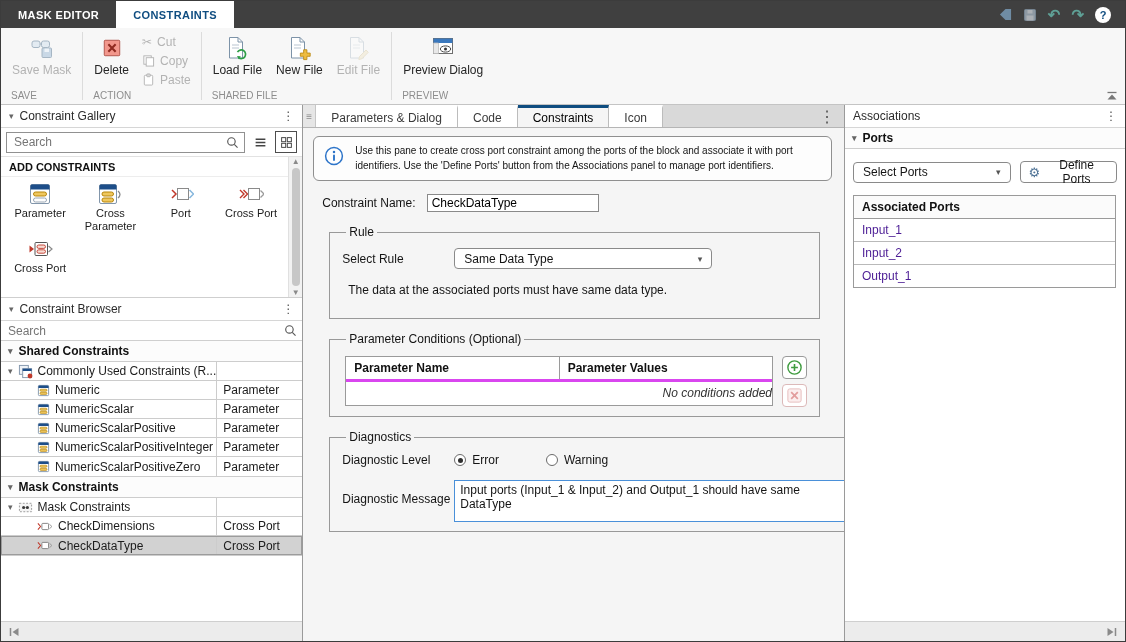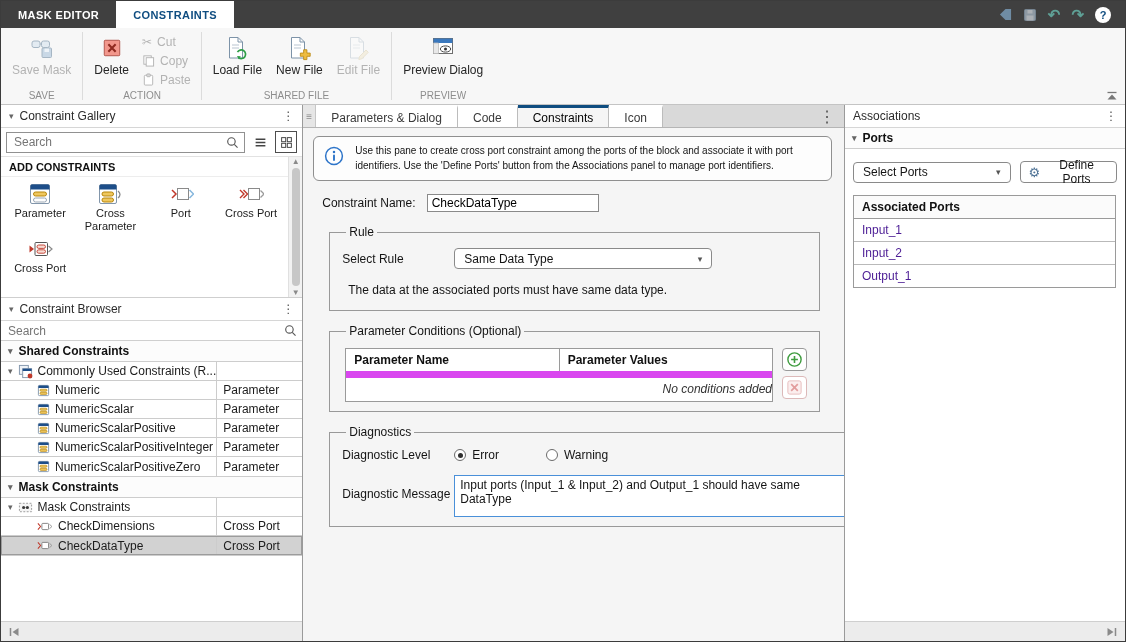--- a/index.html
+++ b/index.html
@@ -11,21 +11,21 @@
   .tt-tab { color:#fff; font-size:11px; font-weight:bold; letter-spacing:.4px; padding:0 17px; display:flex; align-items:center; cursor:default; }
   .tt-tab.active { background:#ffffff; color:#0f4d80; }
   .qat { margin-left:auto; display:flex; align-items:center; gap:11px; padding-right:14px; }
   .qat-glyph { font-size:15px; line-height:1; color:#5fa096; font-weight:bold; }
   .qat-help { width:16px; height:16px; border-radius:50%; background:#fff; color:#0f4d80; font-size:11px; font-weight:bold; display:flex; align-items:center; justify-content:center; }
 
   
   .ribbon { flex:0 0 76px; background:#f7f7f7; border-bottom:1px solid #c4c4c4; display:flex; position:relative; }
   .rgroup { display:flex; flex-direction:column; padding:3px 4px 0; }
   .rbuttons { flex:1; display:flex; align-items:flex-start; }
-  .rlabel { text-align:center; font-size:10px; color:#8d8d8d; padding:1px 6px 3px; }
+  .rlabel { font-size:10px; color:#8d8d8d; padding:1px 6px 3px; }
   .rsep { width:1px; background:#dcdcdc; margin:4px 0; }
   .rbtn { display:flex; flex-direction:column; align-items:center; padding:3px 7px 2px; font-size:12px; color:#262626; border-radius:2px; }
   .rbtn .ricon { height:28px; display:flex; align-items:center; justify-content:center; }
   .rbtn .rtext { margin-top:1px; white-space:nowrap; }
   .rbtn.disabled { color:#b3b3b3; }
   .small-col { display:flex; flex-direction:column; padding-top:1px; }
   .rbtn-s { display:flex; align-items:center; gap:5px; font-size:12px; color:#b3b3b3; padding:1px 6px; height:19px; }
   .ribbon-collapse { position:absolute; right:7px; bottom:3px; }
 
   
@@ -74,24 +74,24 @@
   .doc-body { flex:1; padding:8px 12px 0 10px; overflow:hidden; }
   .infobox { border:1px solid #8f8f8f; border-radius:6px; background:#fdfdfd; display:flex; gap:11px; padding:6px 10px 7px; align-items:flex-start; font-size:10px; color:#141414; line-height:1.5; }
   .cname-row { display:flex; align-items:center; gap:11px; margin:13px 0 0 9px; font-size:12px; color:#141414; }
   .cname-row input { width:172px; height:18px; border:1px solid #8a8a8a; font-size:12px; padding:0 4px; background:#fff; font-family:inherit; }
   fieldset.fs { border:1px solid #999; margin:13px 12px 0 16px; padding:2px 12px 9px; }
   fieldset.fs legend { font-size:12px; color:#141414; padding:0 3px; margin-left:4px; }
   .fs-row { display:flex; align-items:center; margin:7px 0 0; font-size:12px; color:#141414; }
   .lbl { flex:0 0 112px; }
   .dropdown { width:258px; height:21px; border:1px solid #8a8a8a; border-radius:4px; background:#fff; display:flex; align-items:center; justify-content:space-between; padding:0 9px; font-size:12px; color:#141414; }
   .dd-caret { color:#555; font-size:9px; }
-  .rule-desc { font-size:12px; color:#141414; margin:14px 0 4px 6px; }
+  .rule-desc { font-size:12px; color:#141414; margin:14px 0 12px 6px; }
   .cond-wrap { display:flex; gap:9px; margin:8px 0 0 3px; align-items:flex-start; }
   .cond-table { flex:1; border:1px solid #9a9a9a; background:#fff; }
-  .cond-hrow { display:flex; border-bottom:7px solid #d946ef; }
+  .cond-hrow { display:flex; border-bottom:3px solid #d946ef; }
   .cond-th { flex:1; font-size:12px; font-weight:bold; color:#111; padding:4px 8px; }
   .cond-th + .cond-th { border-left:1px solid #9a9a9a; }
   .cond-empty { font-size:12px; font-style:italic; color:#333; text-align:right; padding:4px 0 5px; }
   .cond-btns { display:flex; flex-direction:column; gap:5px; }
   .icon-btn { width:25px; height:23px; border:1px solid #9a9a9a; border-radius:4px; background:#fff; display:flex; align-items:center; justify-content:center; padding:0; }
   .icon-btn.disabled { border-color:#dcb9b9; }
   .radio { display:flex; align-items:center; gap:6px; margin-right:47px; }
   .rb { width:12px; height:12px; border:1px solid #6b6b6b; border-radius:50%; background:#fff; position:relative; display:inline-block; }
   .rb.checked::after { content:""; position:absolute; inset:2.5px; background:#2e2e2e; border-radius:50%; }
   .msg-row { align-items:flex-start; margin-top:13px; }

